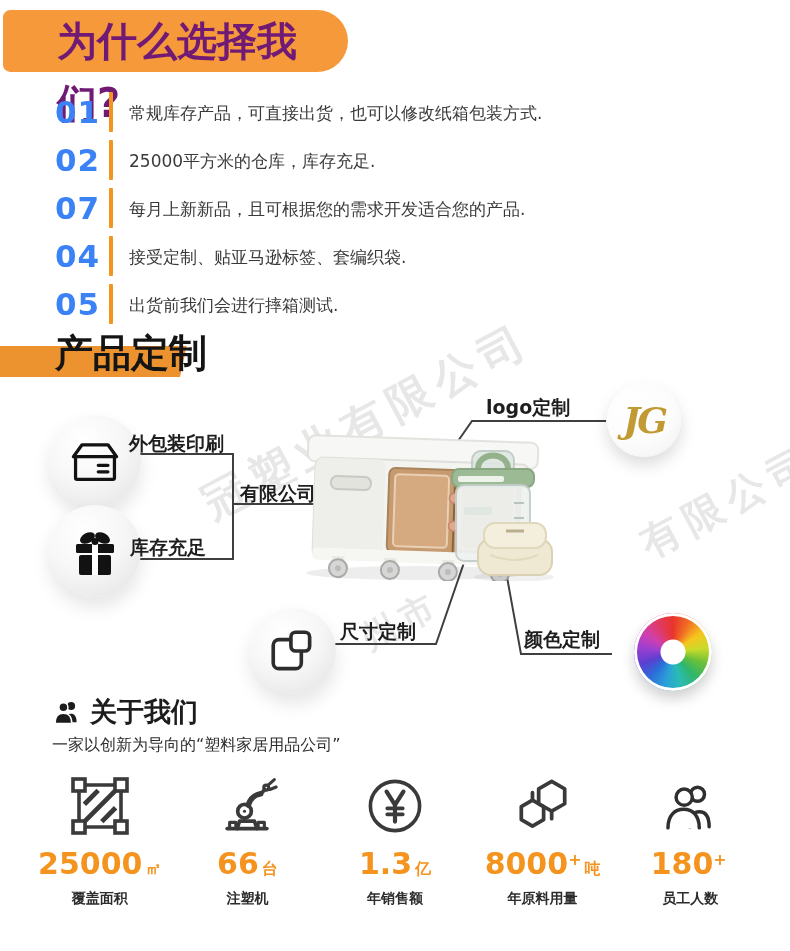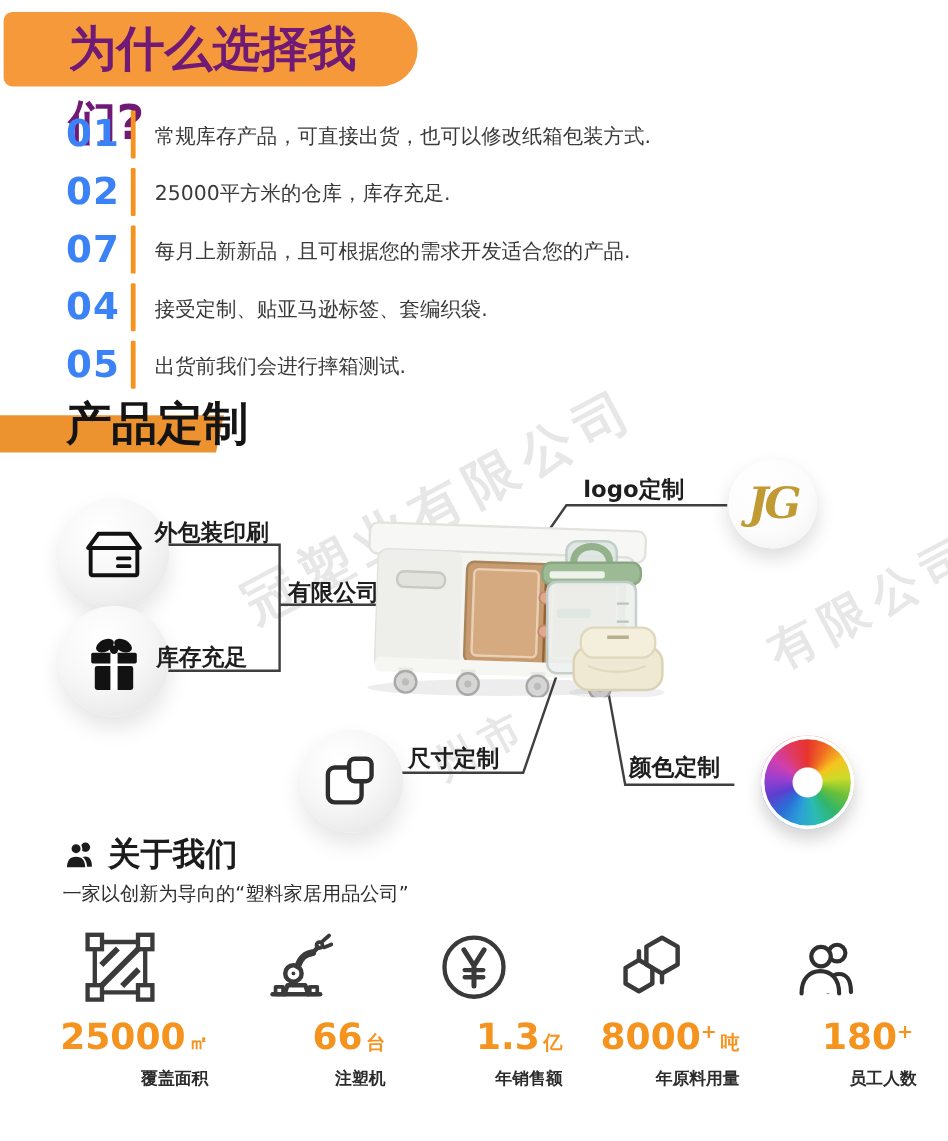--- a/index.html
+++ b/index.html
@@ -61,21 +61,21 @@
 
   
   .about{position:relative;z-index:1;padding-left:52px;}
   .about-head{display:flex;align-items:center;height:32px;}
   .about-head .t{font-size:27px;font-weight:700;color:#1c1c1c;margin-left:8px;}
   .about-line{font-size:16px;color:#2e2e2e;margin-top:7px;}
 
   
   .stats{position:relative;z-index:1;display:flex;justify-content:space-between;
          padding:0 26px;margin-top:16px;}
-  .stat{flex:1;text-align:right;}
+  .stat{flex:1;text-align:center;}
   .stat-icon{height:64px;display:flex;align-items:flex-end;justify-content:center;}
   .stat-value{margin-top:9px;font-size:30px;font-weight:800;color:#F5931F;line-height:30px;}
   .stat-value sup{font-size:16px;font-weight:800;vertical-align:9px;}
   .stat-value .u{font-size:16px;font-weight:700;margin-left:3px;}
   .stat-label{margin-top:6px;font-size:14px;font-weight:600;color:#2c2c2c;}
 </style>
 </head>
 <body>
 
 <div class="page">

